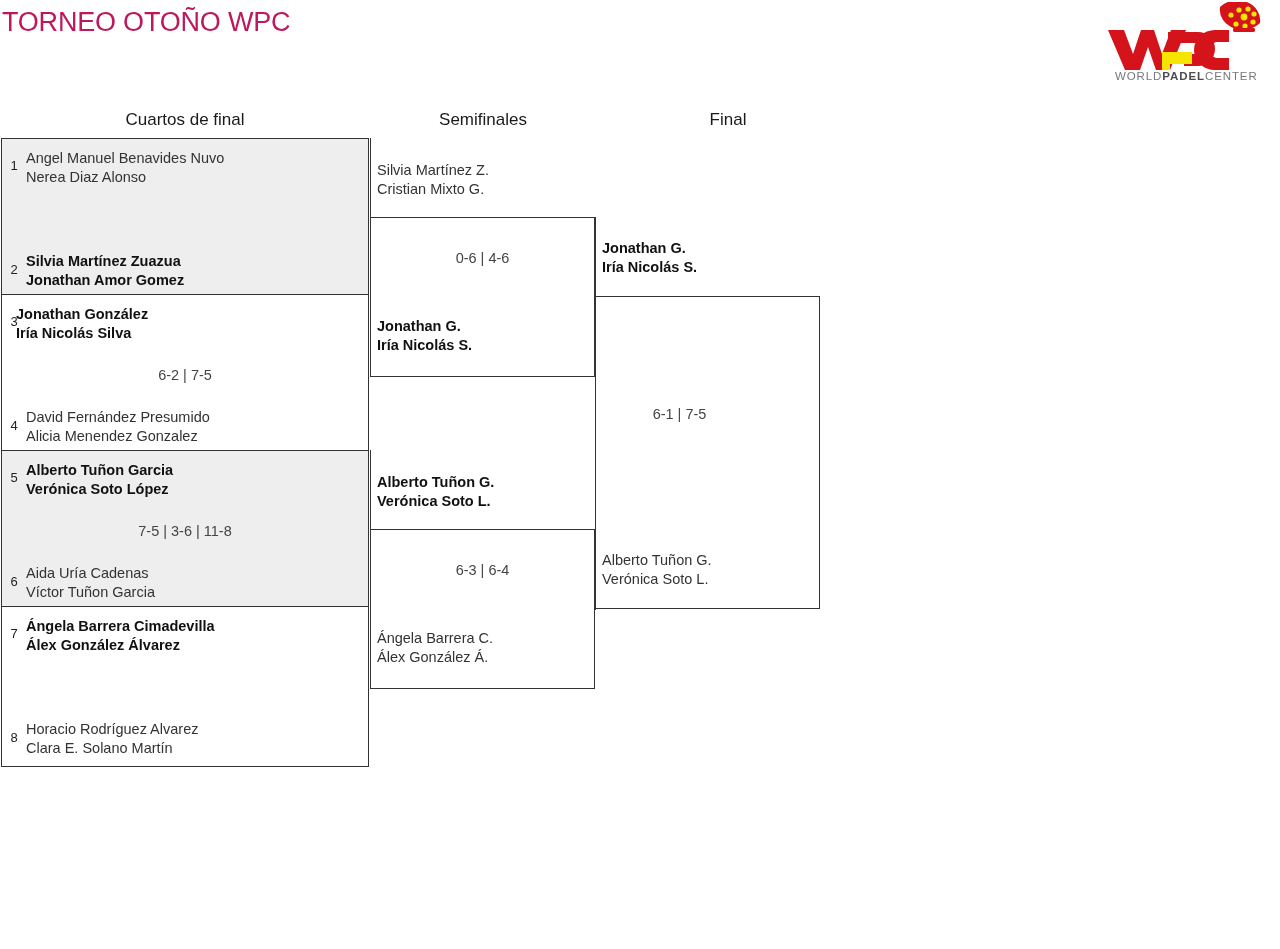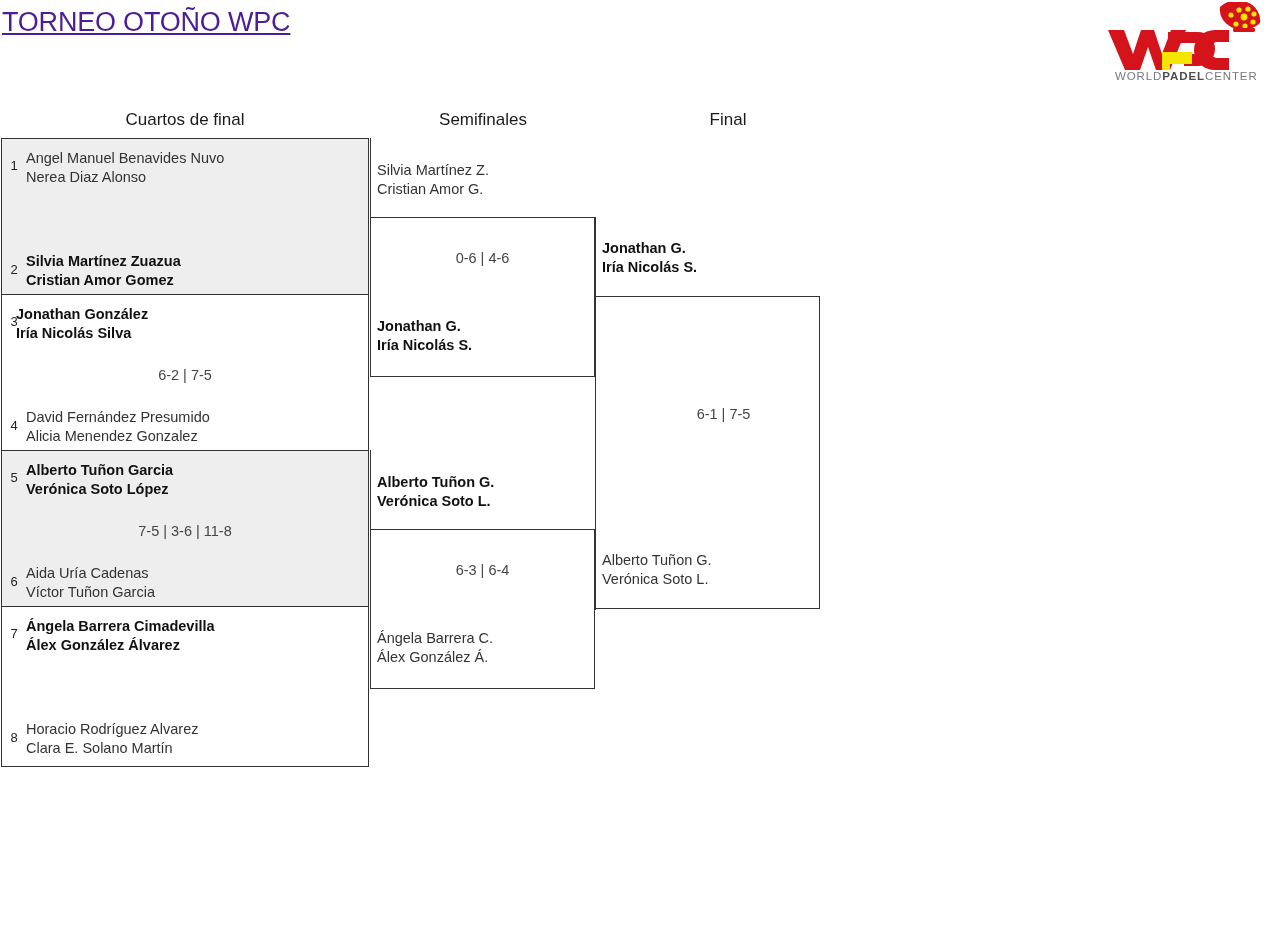--- a/index.html
+++ b/index.html
@@ -24,24 +24,23 @@
     width: 1280px; height: 96px;
   }
   #title-block {
     position: absolute;
     left: 2px; top: 6px;
   }
   .title-line {
     font-size: 27px;
     line-height: 33px;
     font-weight: 400;
-    color: #4c1d95;
+    color: #be185d;
     letter-spacing: -0.2px;
     white-space: nowrap;
-    text-decoration: underline;
   }
   .title-line.line1 { font-weight: 400; }
   .title-line.line2 { font-weight: 500; }
 
   
   #logo {
     position: absolute;
     right: 18px; top: 2px;
     width: 160px; height: 80px;
   }
@@ -176,21 +175,21 @@
 
   <div class="qf-box shade" style="top:138px;height:161px;"></div>
   <div class="seed" style="top:158px;">1</div>
   <div class="pair" style="left:26px;top:149px;">
     <span class="pname">Angel Manuel Benavides Nuvo</span>
     <span class="pname">Nerea Diaz Alonso</span>
   </div>
   <div class="seed" style="top:262px;">2</div>
   <div class="pair win" style="left:26px;top:252px;">
     <span class="pname">Silvia Martínez Zuazua</span>
-    <span class="pname">Cristian Amor Gomez</span>
+    <span class="pname">Jonathan Amor Gomez</span>
   </div>
 
   <div class="qf-box plain" style="top:294px;height:161px;"></div>
   <div class="seed" style="top:314px;">3</div>
   <div class="pair win" style="left:16px;top:305px;">
     <span class="pname">Jonathan González</span>
     <span class="pname">Iría Nicolás Silva</span>
   </div>
   <div class="score" style="left:1px;top:367px;width:368px;">6-2 | 7-5</div>
   <div class="seed" style="top:418px;">4</div>
@@ -221,21 +220,21 @@
   <div class="seed" style="top:730px;">8</div>
   <div class="pair" style="left:26px;top:720px;">
     <span class="pname">Horacio Rodríguez Alvarez</span>
     <span class="pname">Clara E. Solano Martín</span>
   </div>
 
   <div class="sf-box" style="left:370px;top:217px;width:225px;height:160px;"></div>
   <div class="conn v" style="left:370px;top:138px;height:80px;"></div>
   <div class="pair" style="left:377px;top:161px;">
     <span class="pname">Silvia Martínez Z.</span>
-    <span class="pname">Cristian Amor G.</span>
+    <span class="pname">Cristian Mixto G.</span>
   </div>
   <div class="score" style="left:370px;top:250px;width:225px;">0-6 | 4-6</div>
   <div class="pair win" style="left:377px;top:317px;">
     <span class="pname">Jonathan G.</span>
     <span class="pname">Iría Nicolás S.</span>
   </div>
 
   <div class="sf-box" style="left:370px;top:529px;width:225px;height:160px;"></div>
   <div class="conn v" style="left:370px;top:450px;height:80px;"></div>
   <div class="pair win" style="left:377px;top:473px;">
@@ -248,19 +247,19 @@
     <span class="pname">Álex González Á.</span>
   </div>
 
   <div class="f-box" style="left:595px;top:296px;width:225px;height:313px;"></div>
   <div class="conn v" style="left:595px;top:217px;height:80px;"></div>
   <div class="conn v" style="left:595px;top:529px;height:81px;"></div>
   <div class="pair win" style="left:602px;top:239px;">
     <span class="pname">Jonathan G.</span>
     <span class="pname">Iría Nicolás S.</span>
   </div>
-  <div class="score" style="left:611px;top:406px;width:225px;">6-1 | 7-5</div>
+  <div class="score" style="left:567px;top:406px;width:225px;">6-1 | 7-5</div>
   <div class="pair" style="left:602px;top:551px;">
     <span class="pname">Alberto Tuñon G.</span>
     <span class="pname">Verónica Soto L.</span>
   </div>
 
 </div>
 
 </body></html>

